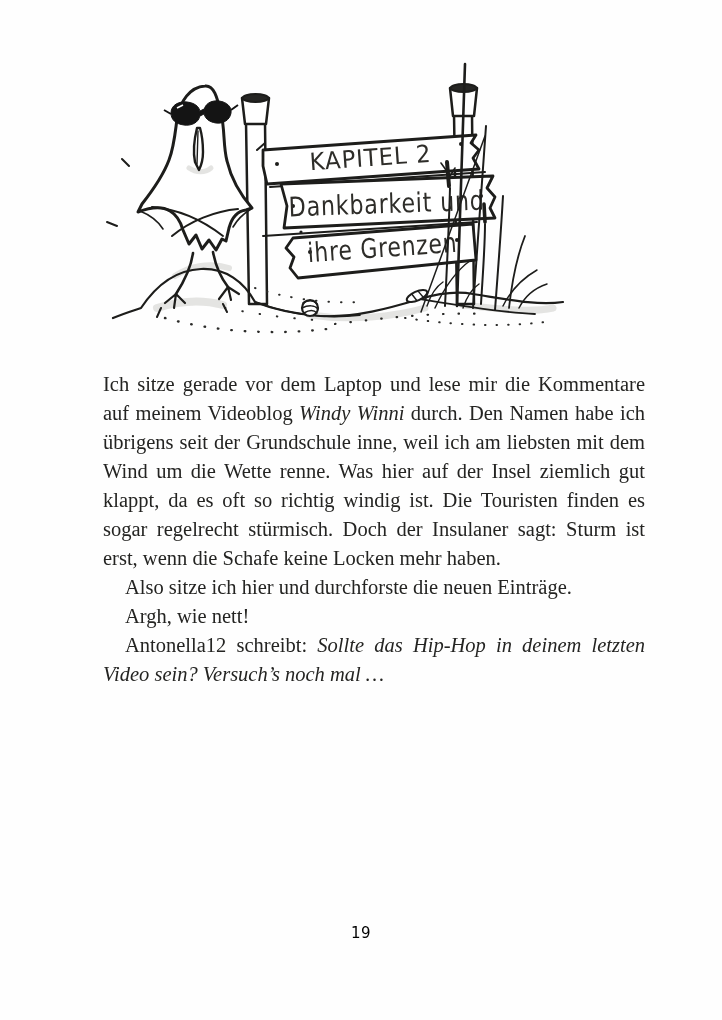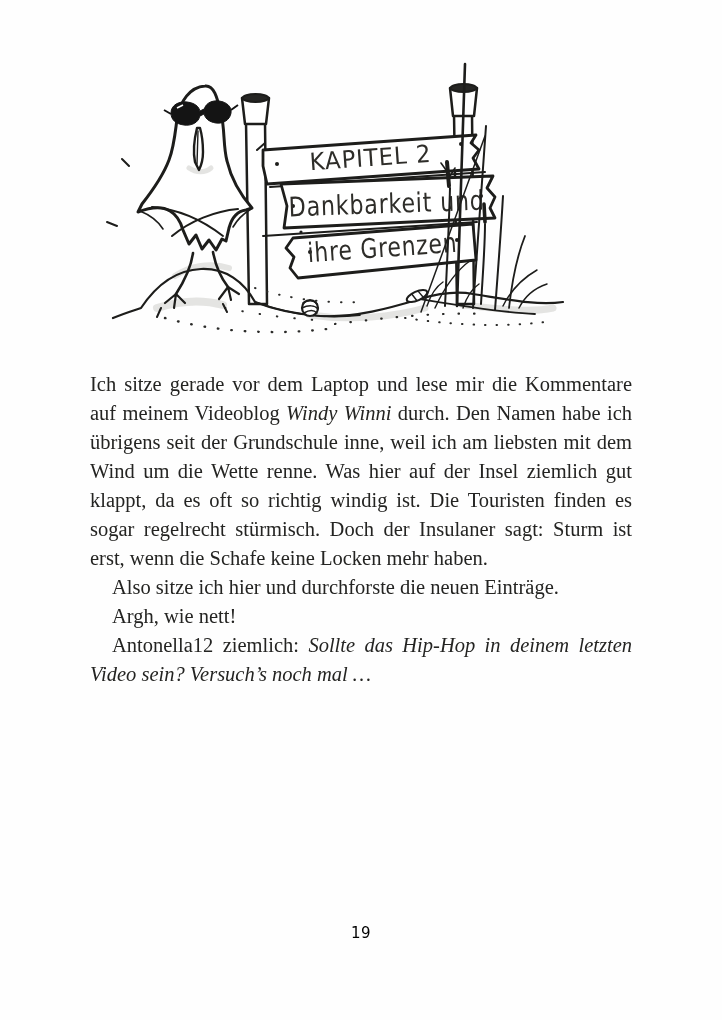--- a/index.html
+++ b/index.html
@@ -5,21 +5,21 @@
   html,body{margin:0;padding:0;}
   body{width:722px;height:1020px;background:#ffffff;overflow:hidden;}
   .page{position:relative;width:722px;height:1020px;background:#fefefe;
         font-family:"Liberation Serif", serif;color:#242422;}
   .illustration{position:absolute;left:105px;top:56px;width:465px;height:295px;}
   .illustration svg{display:block;width:100%;height:100%;}
   .ink{stroke:#1d1d1b;fill:none;stroke-linecap:round;stroke-linejoin:round;}
   .fillwhite{fill:#ffffff;}
   .wash{stroke:#d6d6d2;fill:none;stroke-linecap:round;opacity:.65;}
   .signtext{font-family:"DejaVu Sans", sans-serif;fill:#2e2d29;letter-spacing:1px;}
-  .body-text{position:absolute;left:90px;top:370px;width:542px;
+  .body-text{position:absolute;left:103px;top:370px;width:542px;
              font-size:20.5px;line-height:29px;text-align:justify;
              color:#242422;}
   .body-text p{margin:0;padding:0;}
   .body-text p.indent{text-indent:22px;}
   .body-text em{font-style:italic;}
   .page-number{position:absolute;left:0;top:924px;width:722px;text-align:center;
                font-family:"DejaVu Sans", sans-serif;font-size:15px;color:#000000;
                letter-spacing:.5px;}
 </style>
 </head>
@@ -138,18 +138,18 @@
           <path class="ink" stroke-width="2" d="M24,110 L17,103 M12,170 L2,166 M152,94 L160,87 M56,252 L52,261 M118,248 L122,256"></path>
         </g>
       </g>
     </svg>
   </div>
 
   <div class="body-text">
       <p><span>Ich sitze gerade vor dem Laptop und lese mir die Kommentare auf meinem Videoblog </span><em>Windy Winni</em><span> durch. Den Namen habe ich übrigens seit der Grundschule inne, weil ich am liebsten mit dem Wind um die Wette renne. Was hier auf der Insel ziemlich gut klappt, da es oft so richtig windig ist. Die Touristen finden es sogar regelrecht stürmisch. Doch der Insulaner sagt: Sturm ist erst, wenn die Schafe keine Locken mehr haben.</span></p>
       <p class="indent"><span>Also sitze ich hier und durchforste die neuen Einträge.</span></p>
       <p class="indent"><span>Argh, wie nett!</span></p>
-      <p class="indent"><span>Antonella12 ziemlich: </span><em>Sollte das Hip-Hop in deinem letzten Video sein? Versuch’s noch mal …</em></p>
+      <p class="indent"><span>Antonella12 schreibt: </span><em>Sollte das Hip-Hop in deinem letzten Video sein? Versuch’s noch mal …</em></p>
     </div>
 
   <div class="page-number">19</div>
 
 </div>
 
 </body></html>

